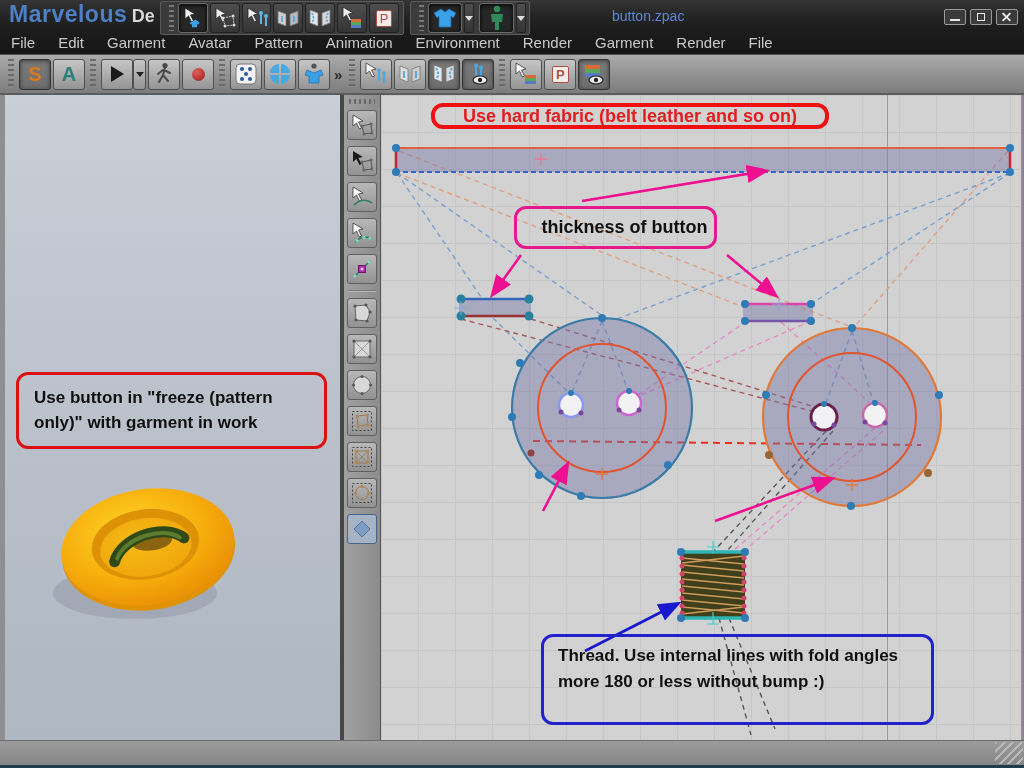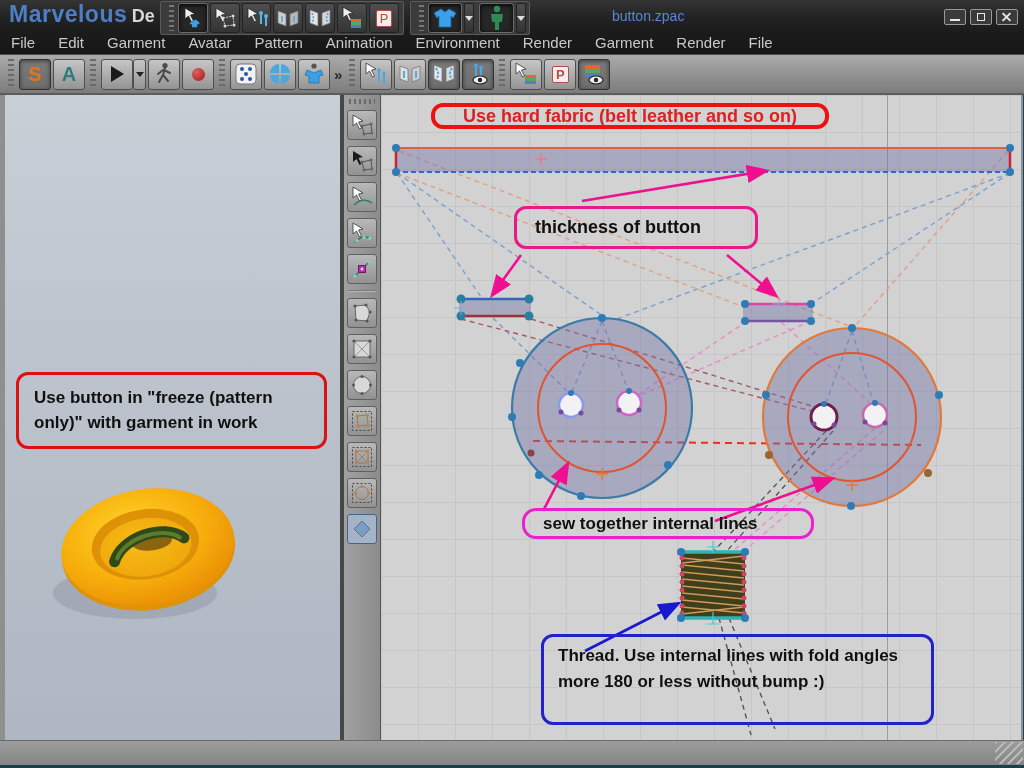--- a/index.html
+++ b/index.html
@@ -1,18 +1,18 @@
 <!DOCTYPE html>
 <html><head>
 <meta charset="utf-8">
 <style>
   * { margin:0; padding:0; box-sizing:border-box; }
   html,body { width:1024px; height:768px; overflow:hidden;
     font-family:"Liberation Sans", sans-serif; background:#808080; }
-  .app { position:relative; width:1024px; height:768px; background:#0c4a6e; }
+  .app { position:relative; width:1024px; height:768px; background:#14b8a6; }
 
   
   .titlebar { position:relative; height:30px;
     background:linear-gradient(180deg,#343434 0%,#242424 55%,#1c1c1c 100%); }
   .logo { position:absolute; left:9px; top:1px; }
   .logo-main { color:#4d7fc4; font-size:23px; font-weight:bold; letter-spacing:0.5px; }
   .logo-sec { color:#d8d8d8; font-size:18px; font-weight:bold; }
   .filename { position:absolute; left:612px; top:8px; color:#5b86d7; font-size:14px; }
   .win-controls { position:absolute; right:6px; top:9px; display:flex; gap:4px; }
   .win-btn { width:22px; height:16px; background:#3a3a3a; border:1px solid #9a9a9a;
@@ -83,22 +83,22 @@
       linear-gradient(180deg,#c5c6c8 1px,transparent 1px);
     background-size:37px 37px; overflow:hidden; }
   .axis-v { position:absolute; left:506px; top:0; width:1px; height:645px; background:#9b9b9b; }
   .canvas2d svg { position:absolute; left:0; top:0; }
 
   
   .anno { position:absolute; font-weight:bold; color:#101010;
     display:flex; align-items:center; border-radius:10px; }
   .anno-fabric { left:50px; top:8px; width:398px; height:26px; border:4px solid #ee1111;
     color:#e02020; font-size:18px; justify-content:center; border-radius:12px; }
-  .anno-thick { left:133px; top:111px; width:244px; height:43px; border:3px solid #e8198b;
-    font-size:18px; padding-left:18px; border-radius:12px; }
+  .anno-thick { left:133px; top:111px; width:203px; height:43px; border:3px solid #e8198b;
+    font-size:18px; padding-left:18px; border-radius:12px;justify-content:center; }
   .anno-sew { left:141px; top:413px; width:292px; height:31px; border:3px solid #e822cc;
     font-size:17px; padding-left:18px; border-radius:14px; }
   .anno-thread { left:160px; top:539px; width:393px; height:91px; border:3px solid #2222cc;
     font-size:17px; padding:6px 10px 6px 14px; line-height:1.55; border-radius:12px; align-items:flex-start; }
   .anno-3d { left:11px; top:277px; width:311px; height:77px; border:3px solid #dd1111;
     font-size:17px; padding:6px 8px 6px 15px; line-height:1.45; border-radius:12px; }
 
   
   .statusbar { position:relative; height:28px; background:linear-gradient(180deg,#9c9c9c,#828282);
     border-top:1px solid #6a6a6a; }
@@ -662,23 +662,20 @@
           <line x1="204" y1="556" x2="296" y2="509" stroke="#1818cc" marker-end="url(#ab)"></line>
         </g>
       </svg>
 
       <div class="anno anno-fabric">
         <span>Use hard fabric (belt leather and so on)</span>
       </div>
       <div class="anno anno-thick">
         <span>thickness of button</span>
       </div>
-      <div class="anno anno-sew">
-        <span>sew together internal lines</span>
-      </div>
       <div class="anno anno-thread">
         <span>Thread. Use internal lines with fold angles more 180 or less without bump :)</span>
       </div>
     </div>
 
     <div class="frame-r"></div>
   </div>
 
   <div class="statusbar">
     <div class="resize-grip"></div>

